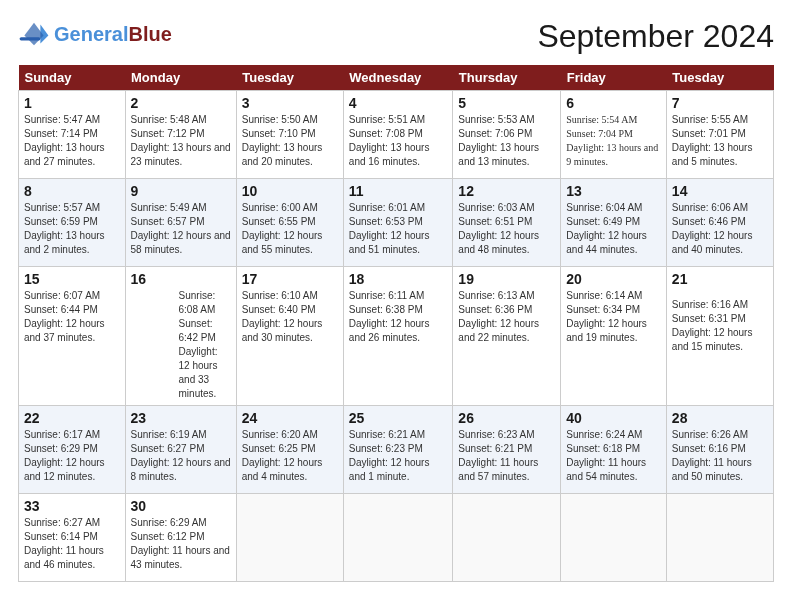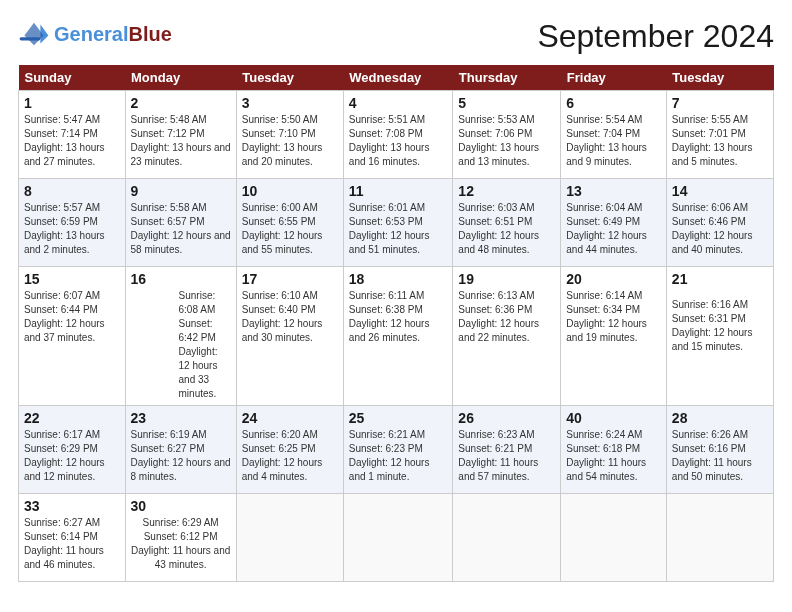--- a/index.html
+++ b/index.html
@@ -153,41 +153,41 @@
 Daylight: 13 hours and 16 minutes.</div>
           </td>
           <td>
             <span class="day-num">5</span>
             <div class="day-info" style="white-space: pre-line;">Sunrise: 5:53 AM
 Sunset: 7:06 PM
 Daylight: 13 hours and 13 minutes.</div>
           </td>
           <td>
             <span class="day-num">6</span>
-            <div class="day-info" style="white-space: pre-line;">Sunrise: 5:54 AM
+            <div class="day-info" style="white-space: pre-line; font-family: Liberation Serif, serif;">Sunrise: 5:54 AM
 Sunset: 7:04 PM
 Daylight: 13 hours and 9 minutes.</div>
           </td>
           <td>
             <span class="day-num">7</span>
             <div class="day-info" style="white-space: pre-line;">Sunrise: 5:55 AM
 Sunset: 7:01 PM
 Daylight: 13 hours and 5 minutes.</div>
           </td>
         </tr>
         <tr>
           <td>
             <span class="day-num">8</span>
             <div class="day-info" style="white-space: pre-line;">Sunrise: 5:57 AM
 Sunset: 6:59 PM
 Daylight: 13 hours and 2 minutes.</div>
           </td>
           <td>
             <span class="day-num">9</span>
-            <div class="day-info" style="white-space: pre-line;">Sunrise: 5:58 AM
+            <div class="day-info" style="white-space: pre-line;">Sunrise: 5:49 AM
 Sunset: 6:57 PM
 Daylight: 12 hours and 58 minutes.</div>
           </td>
           <td>
             <span class="day-num">10</span>
             <div class="day-info" style="white-space: pre-line;">Sunrise: 6:00 AM
 Sunset: 6:55 PM
 Daylight: 12 hours and 55 minutes.</div>
           </td>
           <td>
@@ -305,21 +305,21 @@
         </tr>
         <tr>
           <td>
             <span class="day-num">33</span>
             <div class="day-info" style="white-space: pre-line;">Sunrise: 6:27 AM
 Sunset: 6:14 PM
 Daylight: 11 hours and 46 minutes.</div>
           </td>
           <td>
             <span class="day-num">30</span>
-            <div class="day-info" style="white-space: pre-line; text-align: center;">Sunrise: 6:29 AM
+            <div class="day-info" style="white-space: pre-line;">Sunrise: 6:29 AM
 Sunset: 6:12 PM
 Daylight: 11 hours and 43 minutes.</div>
           </td>
           <td class="empty-cell"></td>
           <td class="empty-cell"></td>
           <td class="empty-cell"></td>
           <td class="empty-cell"></td>
           <td class="empty-cell"></td>
         </tr>
       </tbody>

